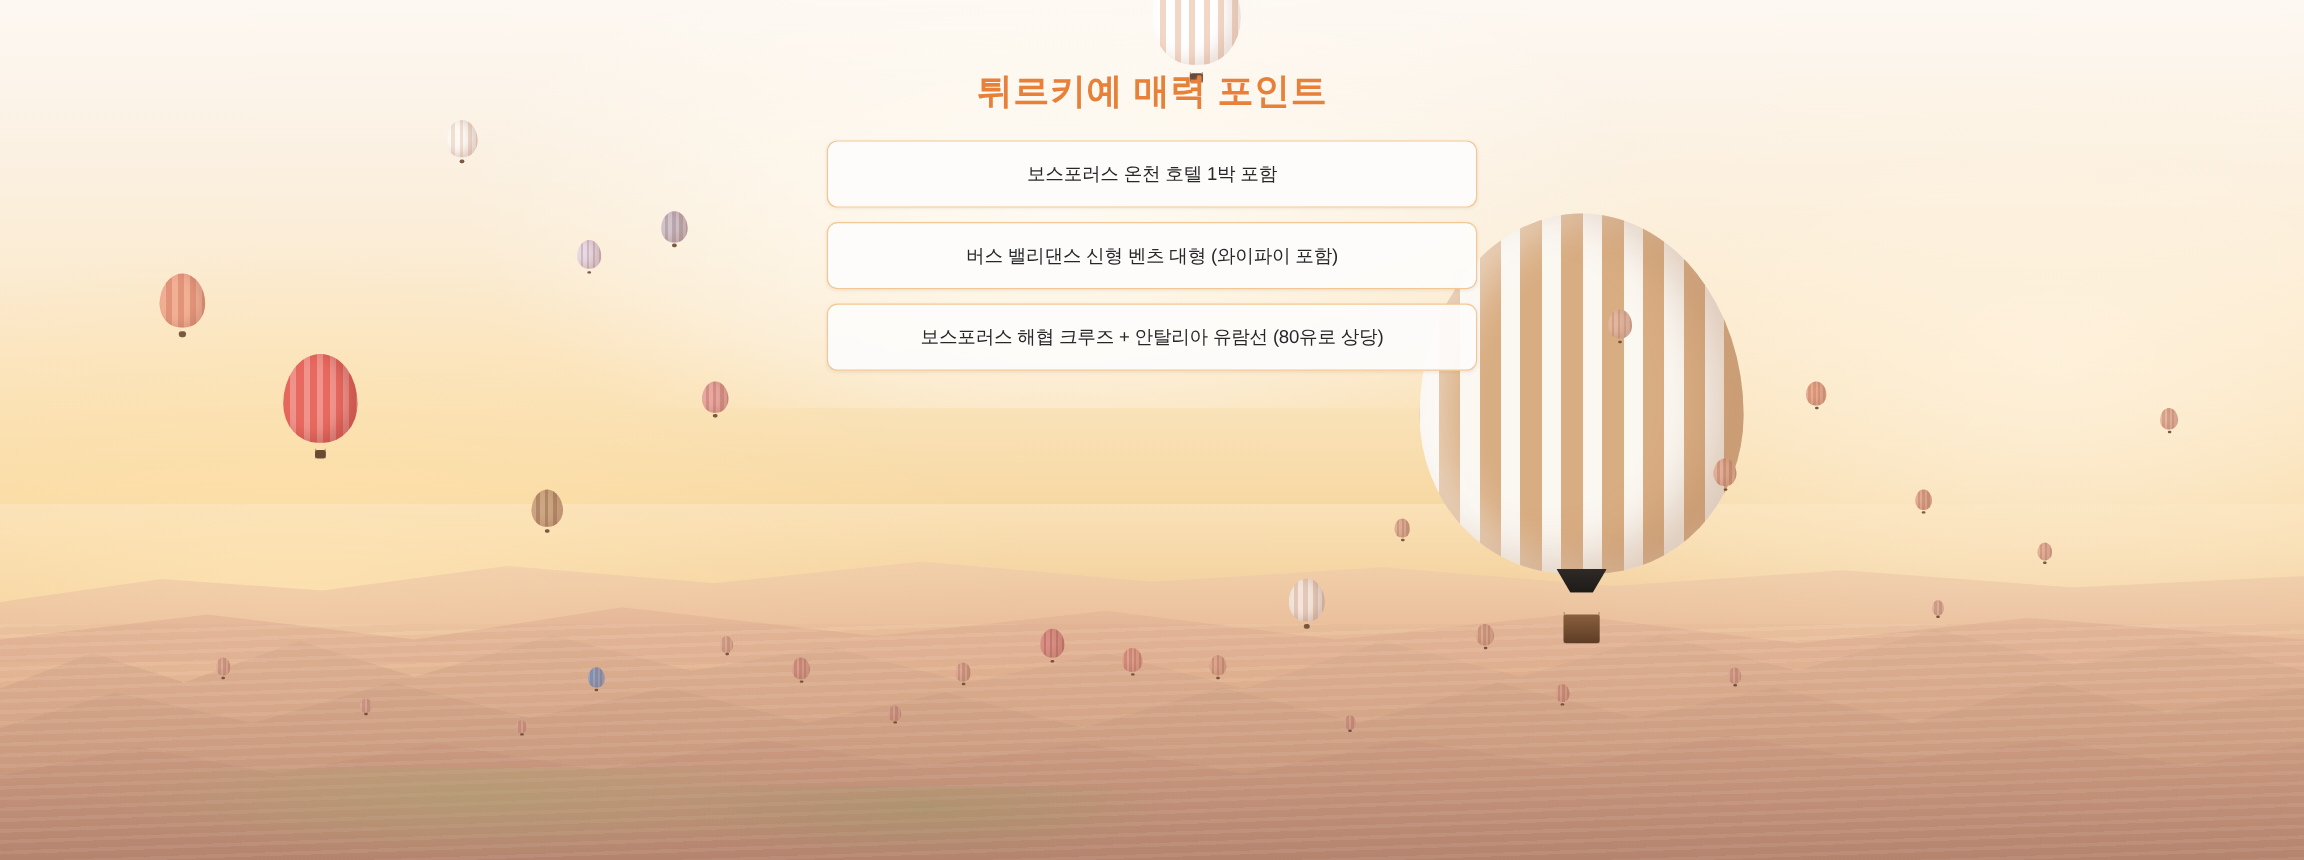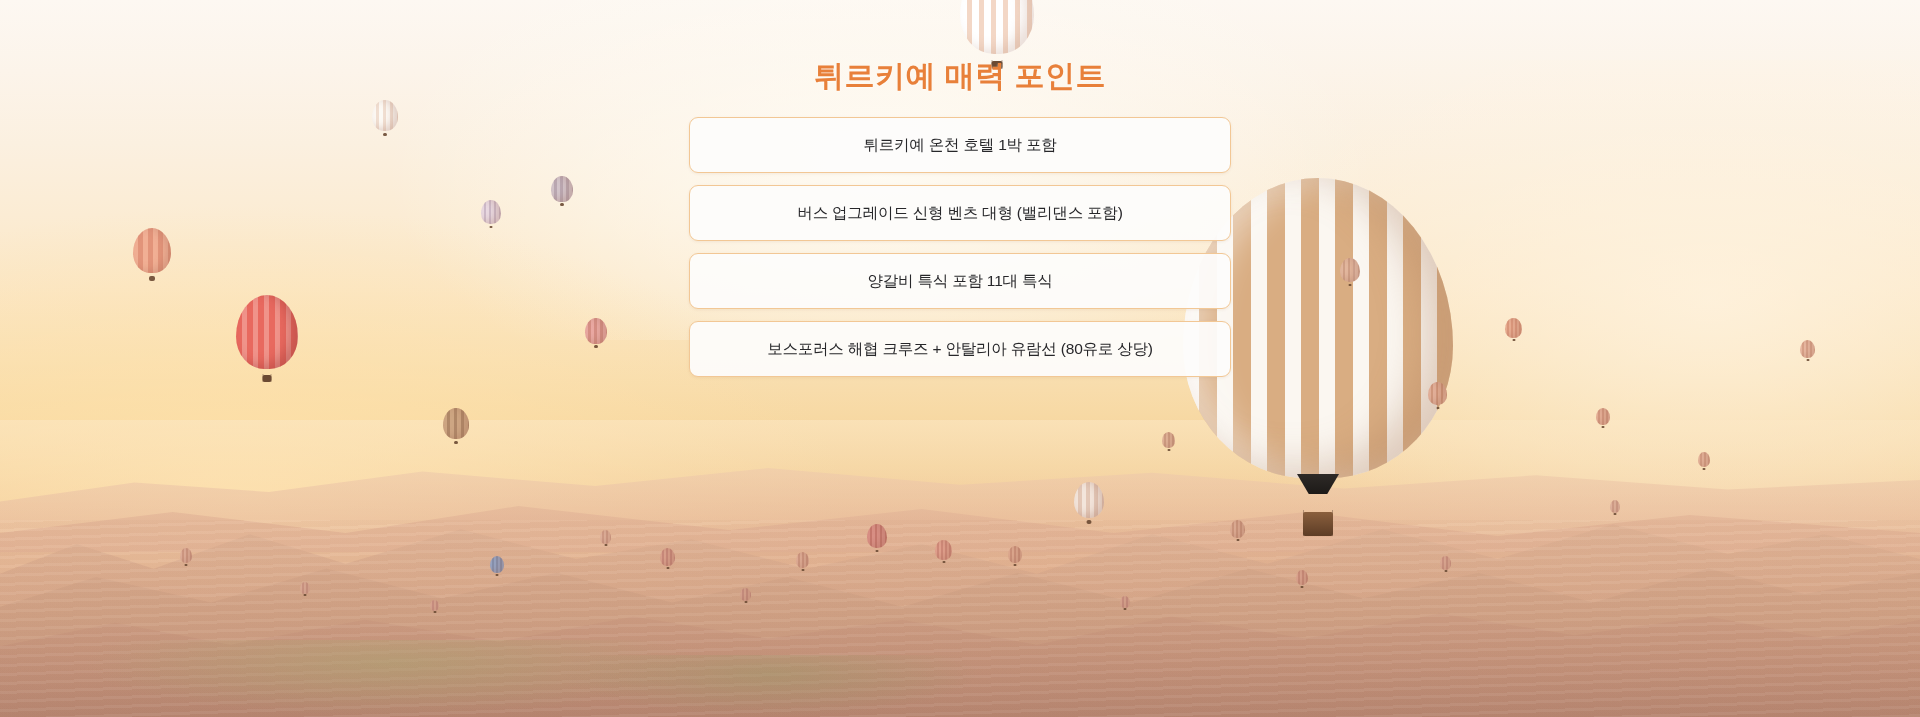--- a/index.html
+++ b/index.html
@@ -428,25 +428,22 @@
         <div class="basket" style="bottom: -2px; width: 3px; height: 2px;"></div>
       </div>
     </div>
 </div>
 
 <div id="content">
   <h1 id="page-title">튀르키예 매력 포인트</h1>
 
   <div id="feature-list">
     <div class="feature-card">
-      <span class="feature-card-label">튀르키예 온천 호텔 1박 포함</span>
+      <span class="feature-card-label">보스포러스 온천 호텔 1박 포함</span>
     </div>
     <div class="feature-card">
-      <span class="feature-card-label">버스 업그레이드 신형 벤츠 대형 (밸리댄스 포함)</span>
-    </div>
-    <div class="feature-card">
-      <span class="feature-card-label">양갈비 특식 포함 11대 특식</span>
+      <span class="feature-card-label">버스 밸리댄스 신형 벤츠 대형 (와이파이 포함)</span>
     </div>
     <div class="feature-card">
       <span class="feature-card-label">보스포러스 해협 크루즈 + 안탈리아 유람선 (80유로 상당)</span>
     </div>
   </div>
 </div>
 
 </body></html>

